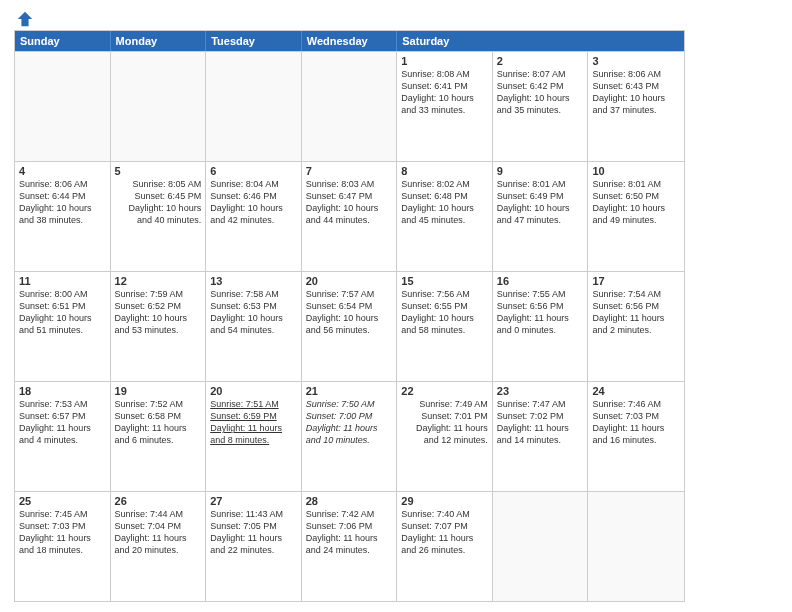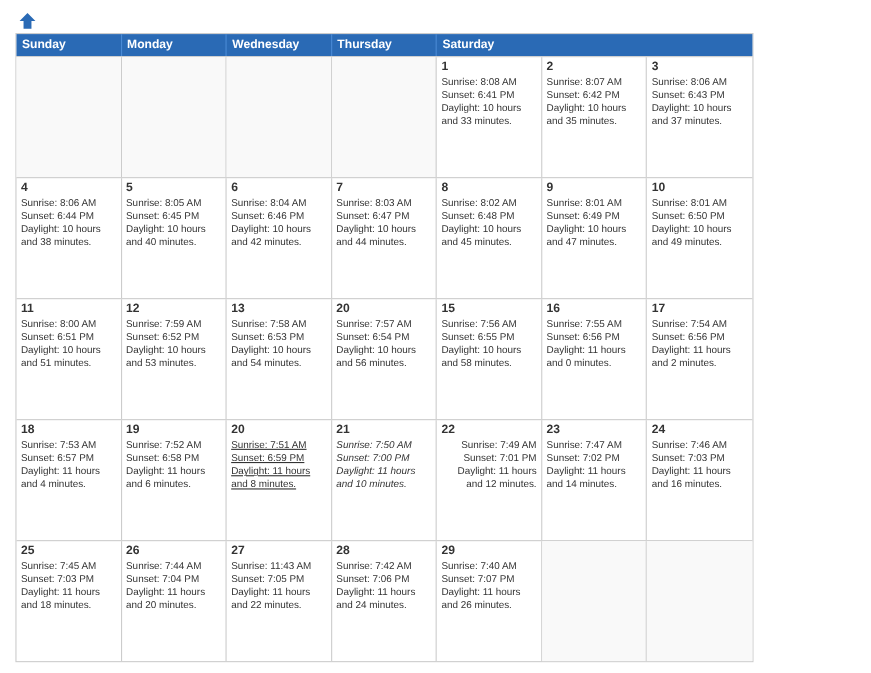--- a/index.html
+++ b/index.html
@@ -123,22 +123,22 @@
     <div class="title-block">
       <div class="month-year"></div>
       <div class="location"></div>
     </div>
   </div>
 
   <div class="calendar">
     <div class="cal-header">
     <div class="cal-header-cell">Sunday</div>
         <div class="cal-header-cell">Monday</div>
+        <div class="cal-header-cell">Tuesday</div>
         <div class="cal-header-cell">Wednesday</div>
-        <div class="cal-header-cell">Thursday</div>
         <div class="cal-header-cell">Saturday</div>
       </div>
     <div class="cal-body">
     <div class="cal-row">
           <div class="cal-cell empty"></div>
           <div class="cal-cell empty"></div>
           <div class="cal-cell empty"></div>
           <div class="cal-cell empty"></div>
           <div class="cal-cell">
             <span class="day-num">1</span>
@@ -165,21 +165,21 @@
         <div class="cal-row">
           <div class="cal-cell">
             <span class="day-num">4</span>
             <div class="day-info" style="white-space: pre-line;">Sunrise: 8:06 AM
 Sunset: 6:44 PM
 Daylight: 10 hours
 and 38 minutes.</div>
           </div>
           <div class="cal-cell">
             <span class="day-num">5</span>
-            <div class="day-info" style="white-space: pre-line;">Sunrise: 8:05 AM
+            <div class="day-info" style="white-space: pre-line; text-align: right;">Sunrise: 8:05 AM
 Sunset: 6:45 PM
 Daylight: 10 hours
 and 40 minutes.</div>
           </div>
           <div class="cal-cell">
             <span class="day-num">6</span>
             <div class="day-info" style="white-space: pre-line;">Sunrise: 8:04 AM
 Sunset: 6:46 PM
 Daylight: 10 hours
 and 42 minutes.</div>

